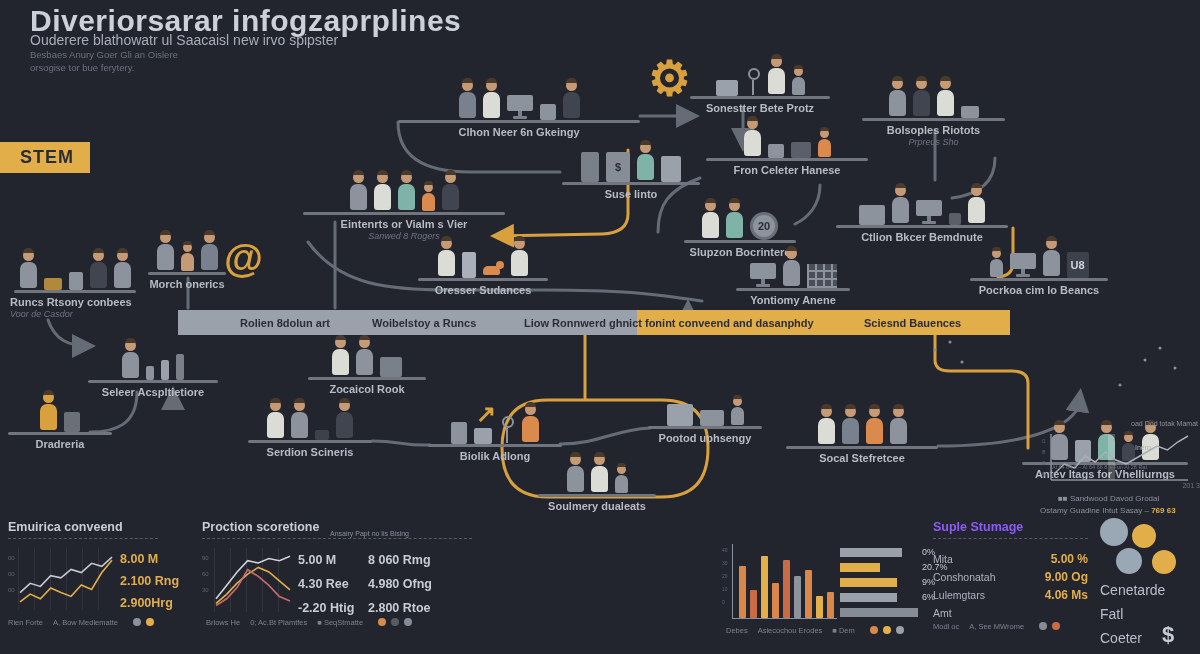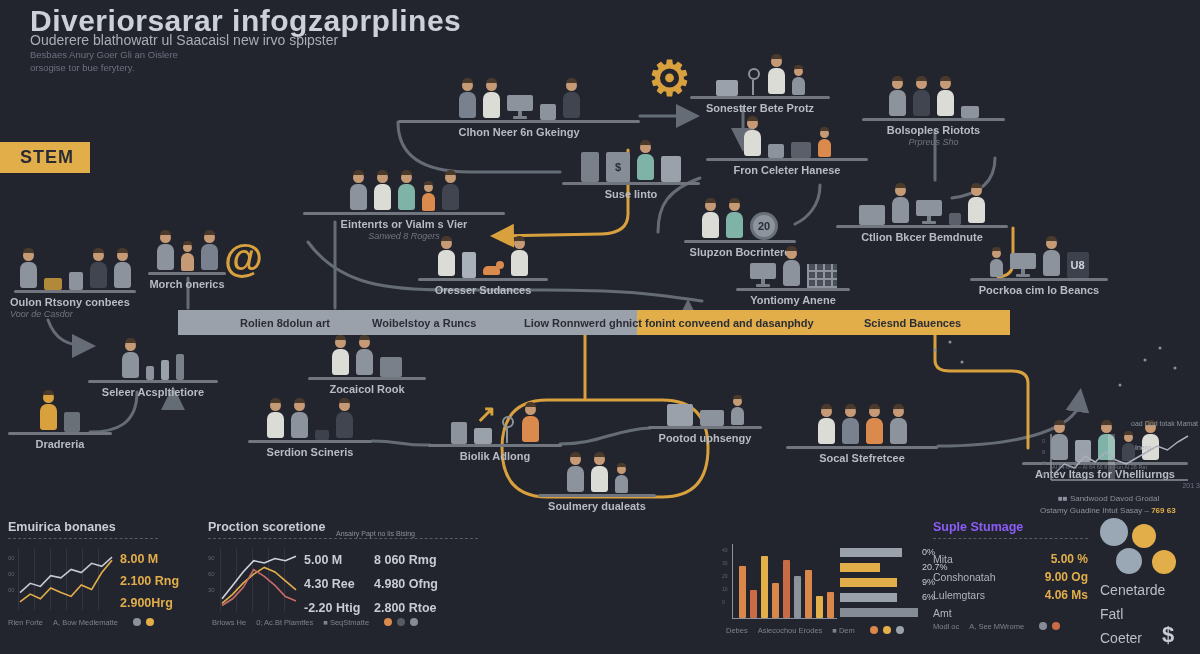--- a/index.html
+++ b/index.html
@@ -243,21 +243,21 @@
       <div class="prop" style="background: rgb(141, 147, 156); width: 14px; height: 18px; left: 68.5px; top: 272px;"></div>
       <div class="person" style="left: 89.5px; top: 250px;">
         <div class="head"></div>
         <div class="body" style="background: rgb(65, 69, 79);"></div>
       </div>
       <div class="person" style="left: 113.5px; top: 250px;">
         <div class="head"></div>
         <div class="body" style="background: rgb(141, 147, 156);"></div>
       </div>
       <div class="clabel la" style="left: 10px; top: 296px; width: 170px;">
-        <div>Oulon Rtsony conbees</div>
+        <div>Runcs Rtsony conbees</div>
         <div class="sub">Voor de Casdor</div>
       </div>
       <div class="platform" style="left: 148px; top: 272px; width: 78px;"></div>
       <div class="person" style="left: 156.5px; top: 232px;">
         <div class="head"></div>
         <div class="body" style="background: rgb(141, 147, 156);"></div>
       </div>
       <div class="person child" style="left: 180.5px; top: 243px;">
         <div class="head"></div>
         <div class="body" style="background: rgb(197, 154, 116);"></div>
@@ -494,41 +494,41 @@
     </svg>
     <div class="abs tiny" style="left:12px;top:44px;font-size:5.5px;color:#6d7380">Al 64 64 8 – Al 64 66 8 + Fun Al 28 Rat</div>
     <div class="abs tiny" style="right:0;top:62px;color:#6d7380">201 3</div>
     <div class="abs tiny" style="left:18px;top:74px;font-size:8px">■■ Sandwood Davod Grodal</div>
     <div class="abs tiny" style="left:0;top:86px;font-size:8px">
       <span>Ostamy Guadine Ihtut Sasay – </span><span style="color:#e2ae4a;font-weight:bold">769 63</span>
     </div>
   </div>
 
   <div class="abs" style="left:8px;top:520px;width:170px;height:120px">
-    <div class="ptitle" style="width:150px">Emuirica bonanes</div>
+    <div class="ptitle" style="width:150px">Emuirica conveend</div>
     <div class="abs yticks" id="p1-yticks" style="left:0;top:30px">
         <div>00</div>
         <div>00</div>
         <div>00</div>
       </div>
     <div class="chart abs" style="left:10px;top:28px;width:96px;height:62px">
       <svg width="96" height="62" id="p1-svg">
           <polyline points="2.0,44.6 12.2,35.3 22.4,38.4 32.7,27.6 42.9,29.9 53.1,21.4 63.3,24.5 73.6,15.3 83.8,18.3 94.0,9.1" fill="none" stroke="#c3c8d0" stroke-width="1.6"></polyline>
           <polyline points="2.0,53.8 12.2,46.1 22.4,50.7 32.7,39.9 42.9,44.6 53.1,48.4 63.3,36.9 73.6,41.5 83.8,24.5 94.0,12.2" fill="none" stroke="#e2ae4a" stroke-width="1.6"></polyline>
         </svg>
     </div>
     <div class="abs vals" style="left:112px;top:28px" id="p1-vals">
         <div>8.00 M</div>
         <div>2.100 Rng</div>
         <div>2.900Hrg</div>
       </div>
     <div class="legend" style="left:0;top:98px" id="p1-legend"><span style="margin-right: 10px;">Rien Forte</span><span style="margin-right: 10px;">A, Bow Medlematte</span><span class="dot" style="background: rgb(141, 147, 156);"></span><span class="dot" style="background: rgb(226, 174, 74);"></span></div>
   </div>
 
-  <div class="abs" style="left:208px;top:520px;width:295px;height:120px">
+  <div class="abs" style="left:202px;top:520px;width:295px;height:120px">
     <div class="ptitle" style="width:270px">Proction scoretione</div>
     <div class="abs tiny" style="left:128px;top:10px">Ansairy Papt no lis Bising</div>
     <div class="abs yticks" id="p2-yticks" style="left:0;top:30px">
         <div>90</div>
         <div>60</div>
         <div>30</div>
       </div>
     <div class="chart abs" style="left:12px;top:28px;width:78px;height:64px">
       <svg width="78" height="64" id="p2-svg">
           <polyline points="2.0,50.8 12.6,37.4 23.1,23.9 33.7,12.7 44.3,15.0 54.9,10.5 65.4,12.7 76.0,8.2" fill="none" stroke="#cfd3da" stroke-width="1.6"></polyline>

